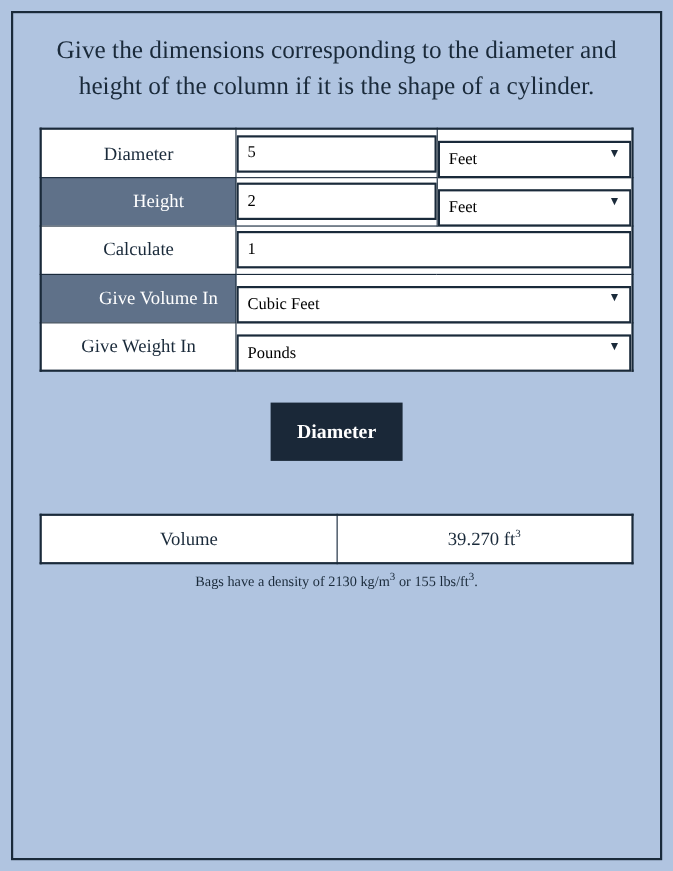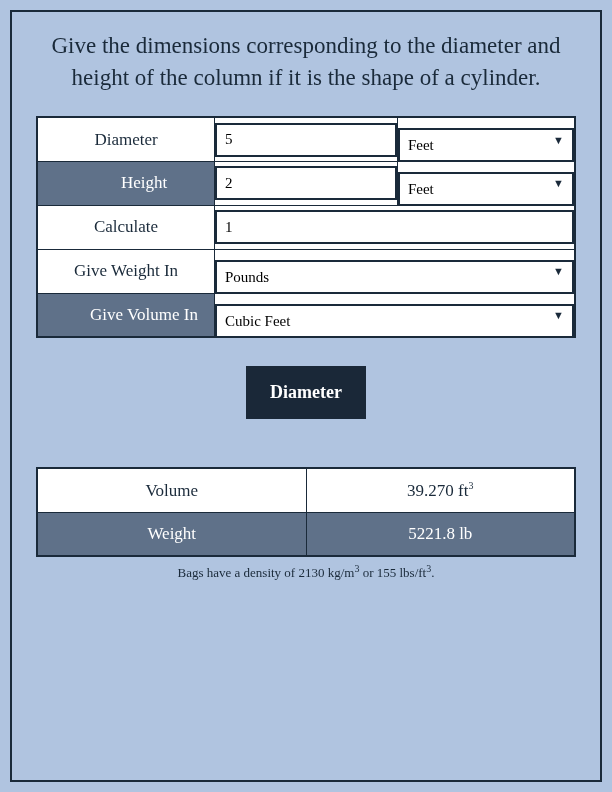--- a/index.html
+++ b/index.html
@@ -158,57 +158,53 @@
         </div>
       </td>
     </tr>
     <tr>
       <td class="label-cell">Calculate</td>
       <td class="field-cell" colspan="2">
         <input class="text-input" value="1" style="">
       </td>
     </tr>
     <tr>
+      <td class="label-cell dark">Give Volume In</td>
+      <td class="field-cell" colspan="2">
+        <div class="select-wrap">
+          <select class="select">
+            <option>Cubic Feet</option>
+          </select>
+          <span class="select-caret">▼</span>
+        </div>
+      </td>
+    </tr>
+    <tr>
       <td class="label-cell">Give Weight In</td>
       <td class="field-cell" colspan="2">
         <div class="select-wrap">
           <select class="select">
             <option>Pounds</option>
-          </select>
-          <span class="select-caret">▼</span>
-        </div>
-      </td>
-    </tr>
-    <tr>
-      <td class="label-cell dark">Give Volume In</td>
-      <td class="field-cell" colspan="2">
-        <div class="select-wrap">
-          <select class="select">
-            <option>Cubic Feet</option>
           </select>
           <span class="select-caret">▼</span>
         </div>
       </td>
     </tr>
   </tbody>
     </table>
 
   <div class="calc-wrap">
     <button class="calc-button">Diameter</button>
   </div>
 
   <table class="result-table">
     <tbody>
         <tr>
       <td>Volume</td>
       <td><span>39.270 ft</span><sup>3</sup></td>
     </tr>
-    <tr>
-      <td class="dark">Weight</td>
-      <td class="dark">5221.8 lb</td>
-    </tr>
   </tbody>
     </table>
 
   <p class="footnote">
     <span>Bags have a density of 2130 kg/m</span><sup>3</sup><span> or 155 lbs/ft</span><sup>3</sup><span>.</span>
   </p>
 </div>
 
 </body></html>

